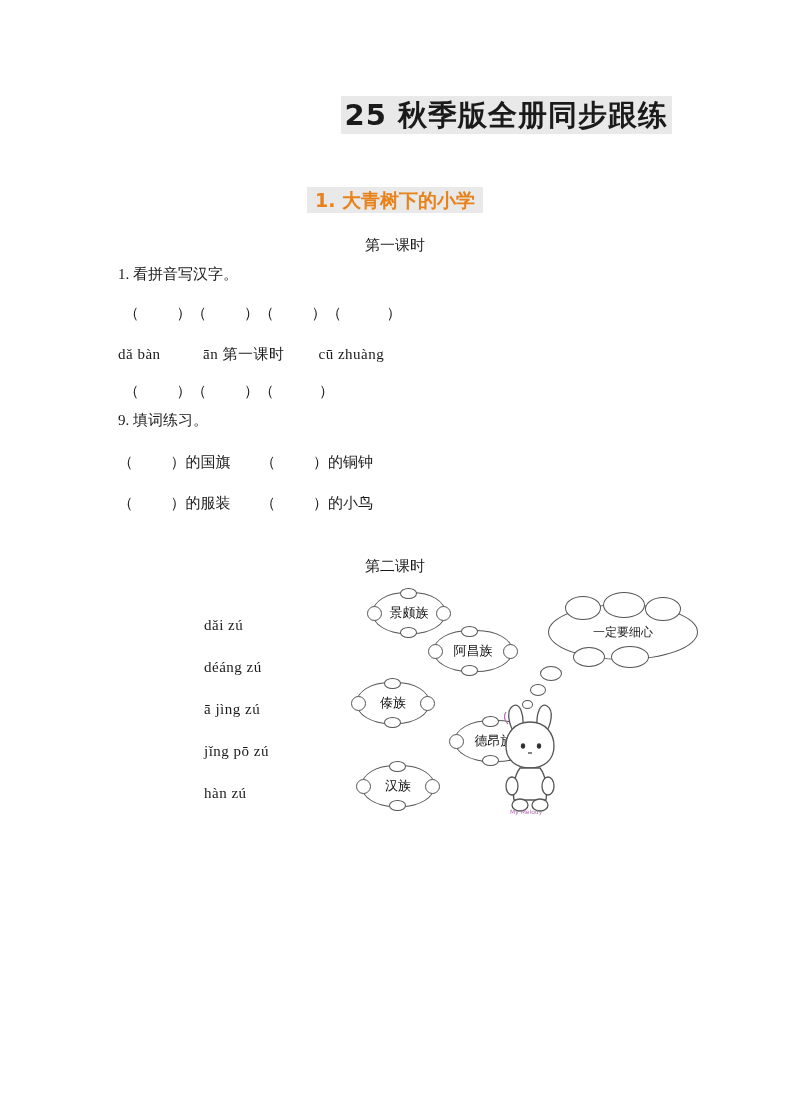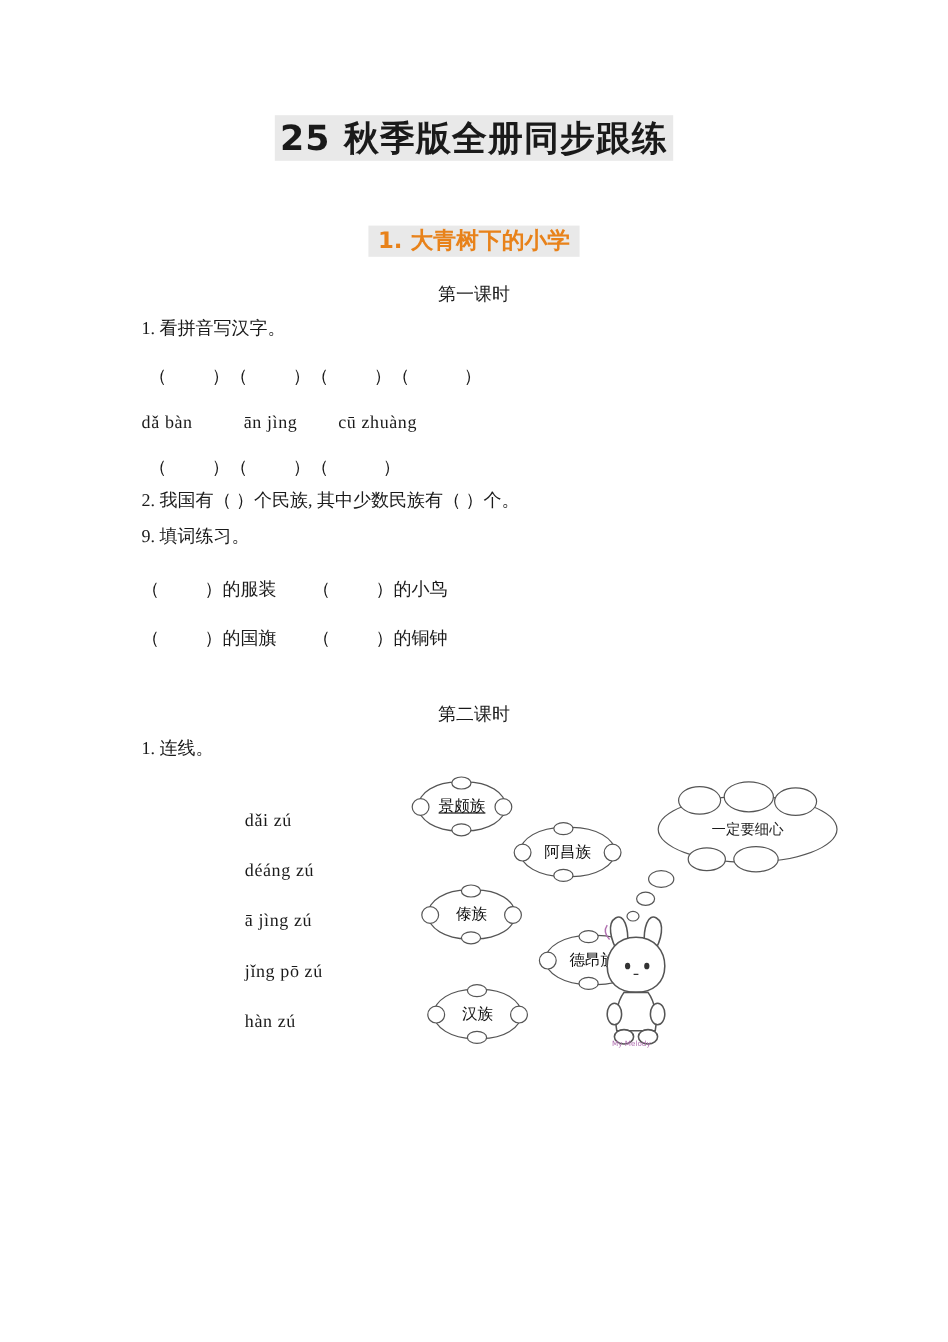--- a/index.html
+++ b/index.html
@@ -14,21 +14,21 @@
   .page{
     position:relative;
     width:790px;height:1118px;
     box-sizing:border-box;
     padding:0 118px;
   }
 
   
   .doc-title{
     margin-top:96px;
-    text-align:center;
+    text-align:right;
     font-size:29px;
     font-weight:bold;
     letter-spacing:1px;
     font-family:"DejaVu Sans", sans-serif;
   }
   .doc-title span{
     background:#e9e9e9;
     padding:2px 4px;
   }
 
@@ -123,21 +123,21 @@
   .fin-t,.fin-b{
     position:absolute;
     width:15px;height:9px;
     border:1.3px solid #555;
     border-radius:50%;
     background:#fff;
   }
   .fin-t{top:-5px;left:27px;}
   .fin-b{bottom:-5px;left:27px;}
 
-  .f1{left:230px;top:2px;text-decoration:underline;}
+  .f1{left:254px;top:2px;}
   .f2{left:315px;top:40px;width:78px;}
   .f3{left:238px;top:92px;}
   .f4{left:336px;top:130px;width:78px;}
   .f5{left:243px;top:175px;}
 
   
   .cloud{
     position:absolute;
     left:430px;top:14px;
     width:148px;height:54px;
@@ -192,34 +192,32 @@
   <div class="lesson-title">
     <span>1. 大青树下的小学</span>
   </div>
 
   <div class="period">第一课时</div>
 
   <div class="q">1. 看拼音写汉字。</div>
 
   <div class="paren-row">（          ）（          ）（          ）（            ）</div>
 
-  <div class="pinyin-row">dǎ bàn          ān jìng        cū zhuàng</div>
+  <div class="pinyin-row">dǎ bàn          ān 第一课时        cū zhuàng</div>
   <div class="paren-row">（          ）（          ）（            ）</div>
 
-  <div class="q">2. 我国有（      ）个民族, 其中少数民族有（      ）个。</div>
   <div class="q">9. 填词练习。</div>
 
+  <div class="fill-line">（          ）的国旗        （          ）的铜钟</div>
   <div class="fill-line">（          ）的服装        （          ）的小鸟</div>
-  <div class="fill-line">（          ）的国旗        （          ）的铜钟</div>
 
   <div class="gap-lg"></div>
 
   <div class="period period-2">第二课时</div>
 
-  <div class="q">1. 连线。</div>
 
   <div class="match-wrap">
 
     <div class="match-left">
       <div>dǎi zú</div>
       <div>déáng zú</div>
       <div>ā jìng zú</div>
       <div>jǐng pō zú</div>
       <div>hàn zú</div>
     </div>

